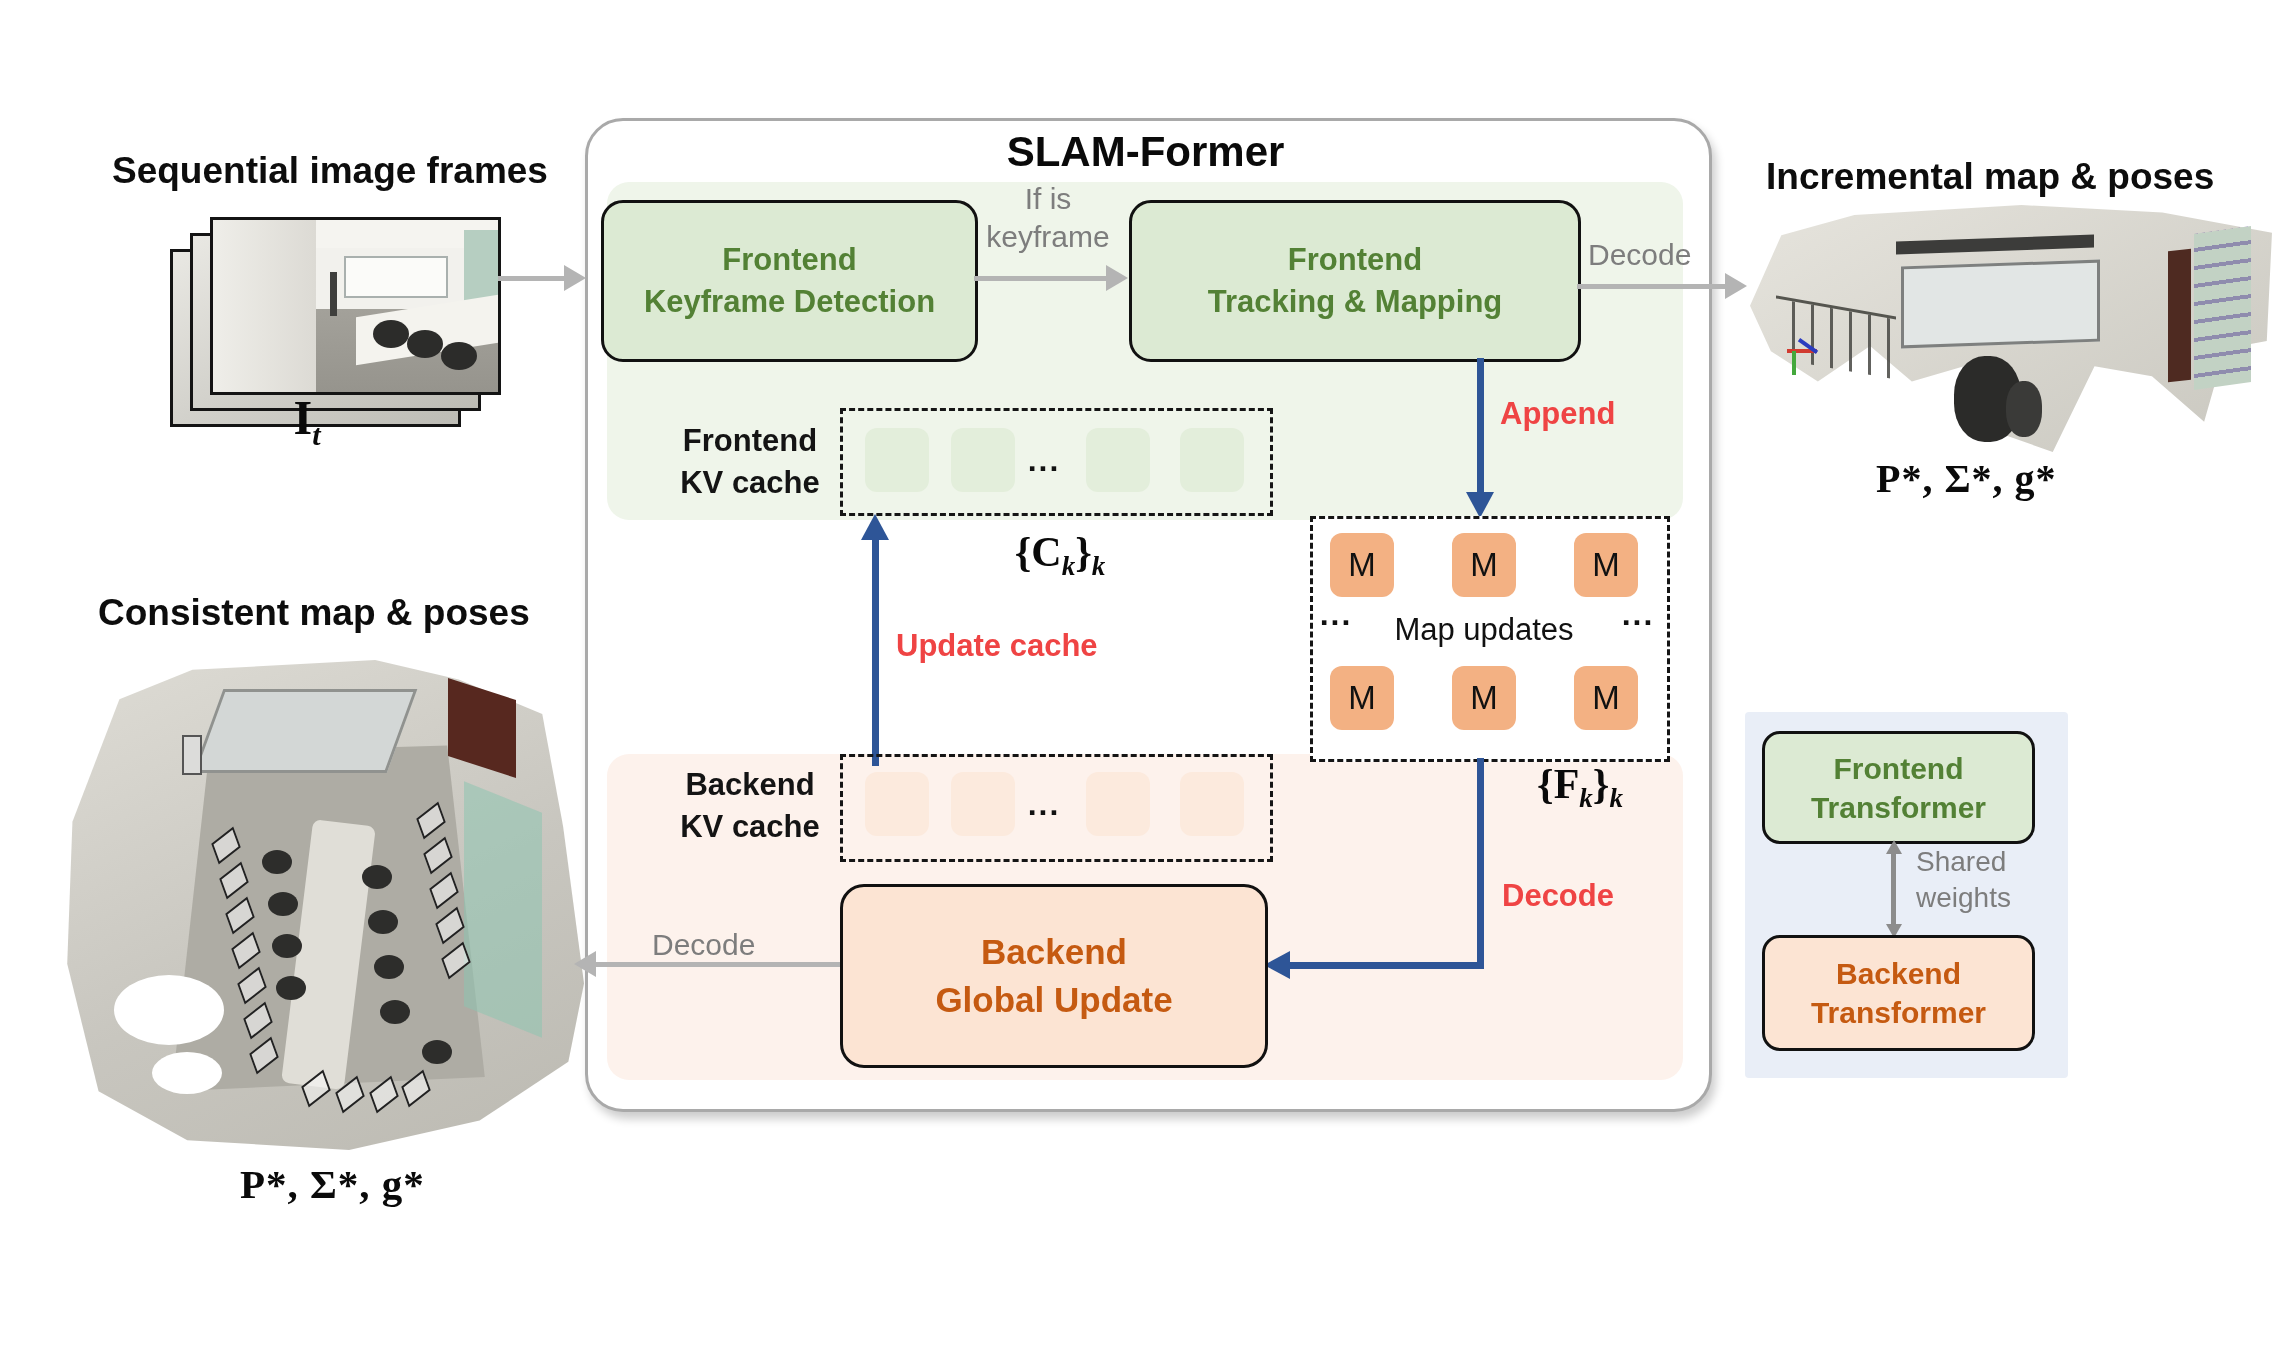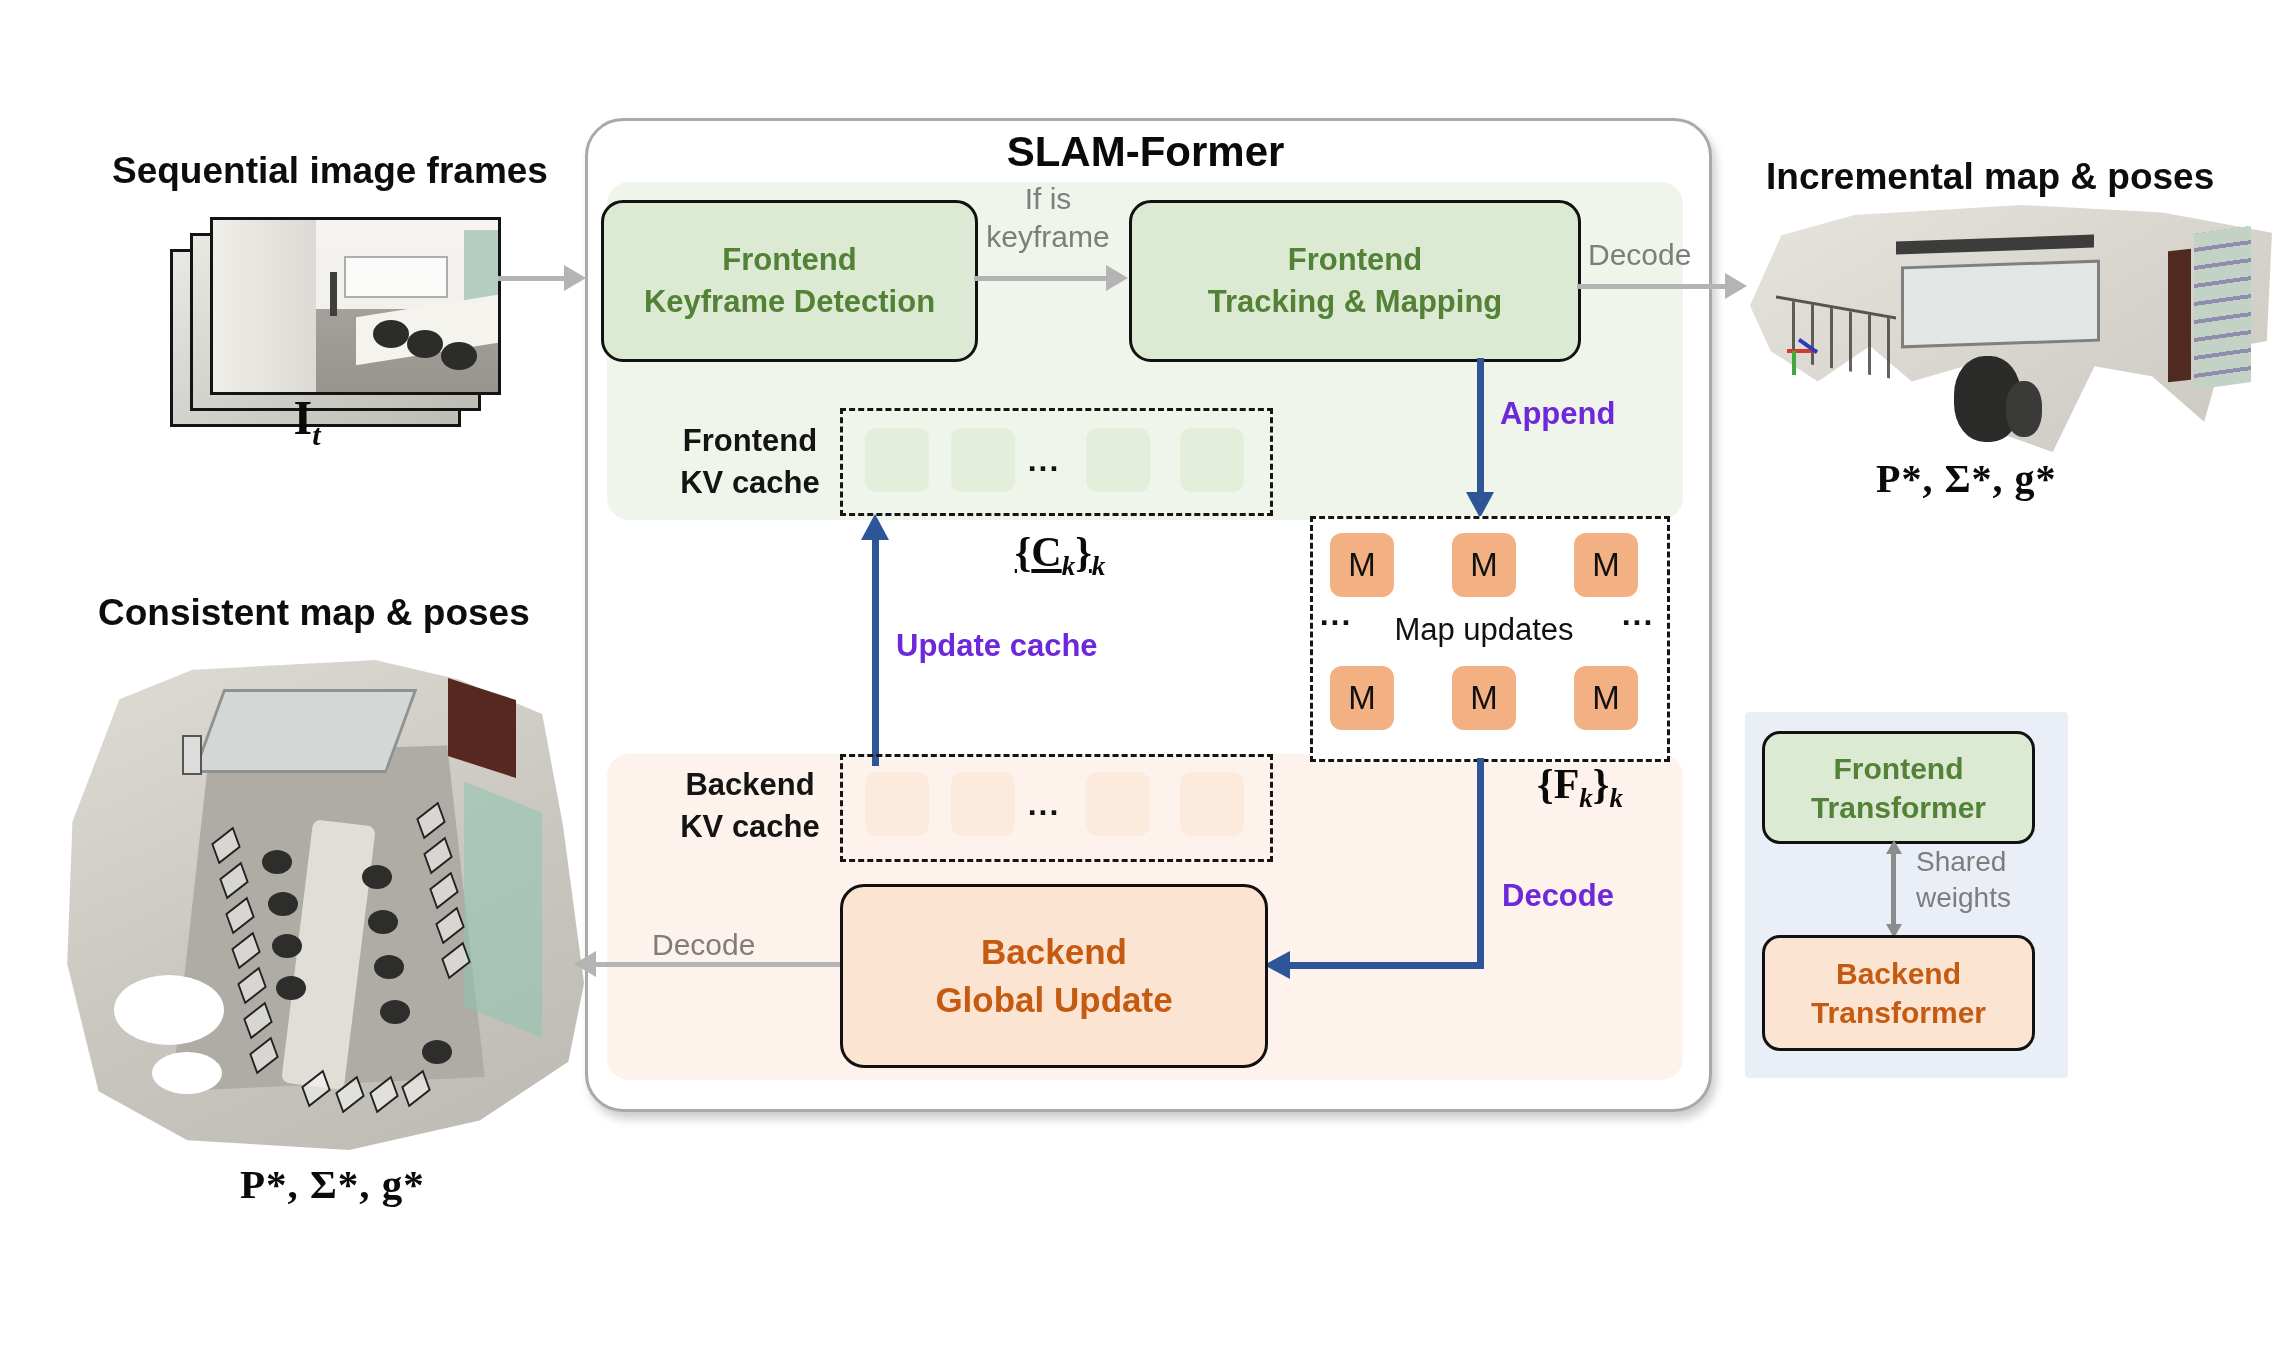--- a/index.html
+++ b/index.html
@@ -20,21 +20,21 @@
         align-items:center;justify-content:center;text-align:center;}
   .dashed{border:3px dashed #151515;}
   .kvsq{position:absolute;width:64px;height:64px;border-radius:12px;}
   .kvg{background:#e3eedb;}
   .kvp{background:#fceadd;}
   .tok{position:absolute;width:64px;height:64px;border-radius:12px;background:#f3b183;
        color:#111;font-size:33px;display:flex;align-items:center;justify-content:center;}
   .dots{position:absolute;font-weight:bold;font-size:32px;color:#111;letter-spacing:2px;
         line-height:64px;text-align:center;}
   .gray-label{color:#7d7d7d;font-size:30px;white-space:nowrap;}
-  .blue-label{color:#6d28d9;font-size:31px;font-weight:600;white-space:nowrap;}
+  .blue-label{color:#ef4444;font-size:31px;font-weight:600;white-space:nowrap;}
   .blk-label{color:#141414;font-size:31px;font-weight:600;line-height:42px;text-align:center;}
   .bline{position:absolute;background:#2e5597;}
   .gline{position:absolute;background:#b4b4b4;}
   .tri{position:absolute;width:0;height:0;border-style:solid;}
   .tb-down{border-width:26px 14px 0 14px;border-color:#2e5597 transparent transparent transparent;}
   .tb-up{border-width:0 14px 26px 14px;border-color:transparent transparent #2e5597 transparent;}
   .tb-left{border-width:14px 26px 14px 0;border-color:transparent #2e5597 transparent transparent;}
   .tg-right{border-width:13px 0 13px 22px;border-color:transparent transparent transparent #b4b4b4;}
   .tg-left{border-width:13px 22px 13px 0;border-color:transparent #b4b4b4 transparent transparent;}
   .ts-up{border-width:0 8px 14px 8px;border-color:transparent transparent #8c8c8c transparent;}
@@ -205,21 +205,21 @@
     <div>Frontend</div>
     <div>KV cache</div>
   </div>
   <div class="abs dashed" style="left:840px;top:408px;width:427px;height:102px;"></div>
   <span class="kvsq kvg" style="left:865px;top:428px;"></span>
   <span class="kvsq kvg" style="left:951px;top:428px;"></span>
   <span class="dots" style="left:1022px;top:428px;width:44px;">...</span>
   <span class="kvsq kvg" style="left:1086px;top:428px;"></span>
   <span class="kvsq kvg" style="left:1180px;top:428px;"></span>
 
-  <div class="abs mathset center" style="left:955px;top:528px;width:210px;text-decoration:underline;">
+  <div class="abs mathset center" style="left:955px;top:528px;width:210px;">
     <span>{</span><span>C</span><sub>k</sub><span>}</span><sub>k</sub>
   </div>
 
   <div class="arrow">
     <div class="bline" style="left:1477px;top:358px;width:7px;height:136px;"></div>
     <div class="tri tb-down" style="left:1466px;top:492px;"></div>
   </div>
   <div class="abs blue-label" style="left:1500px;top:396px;">Append</div>
 
   <div class="abs dashed" style="left:1310px;top:516px;width:354px;height:240px;background:#fff;"></div>

